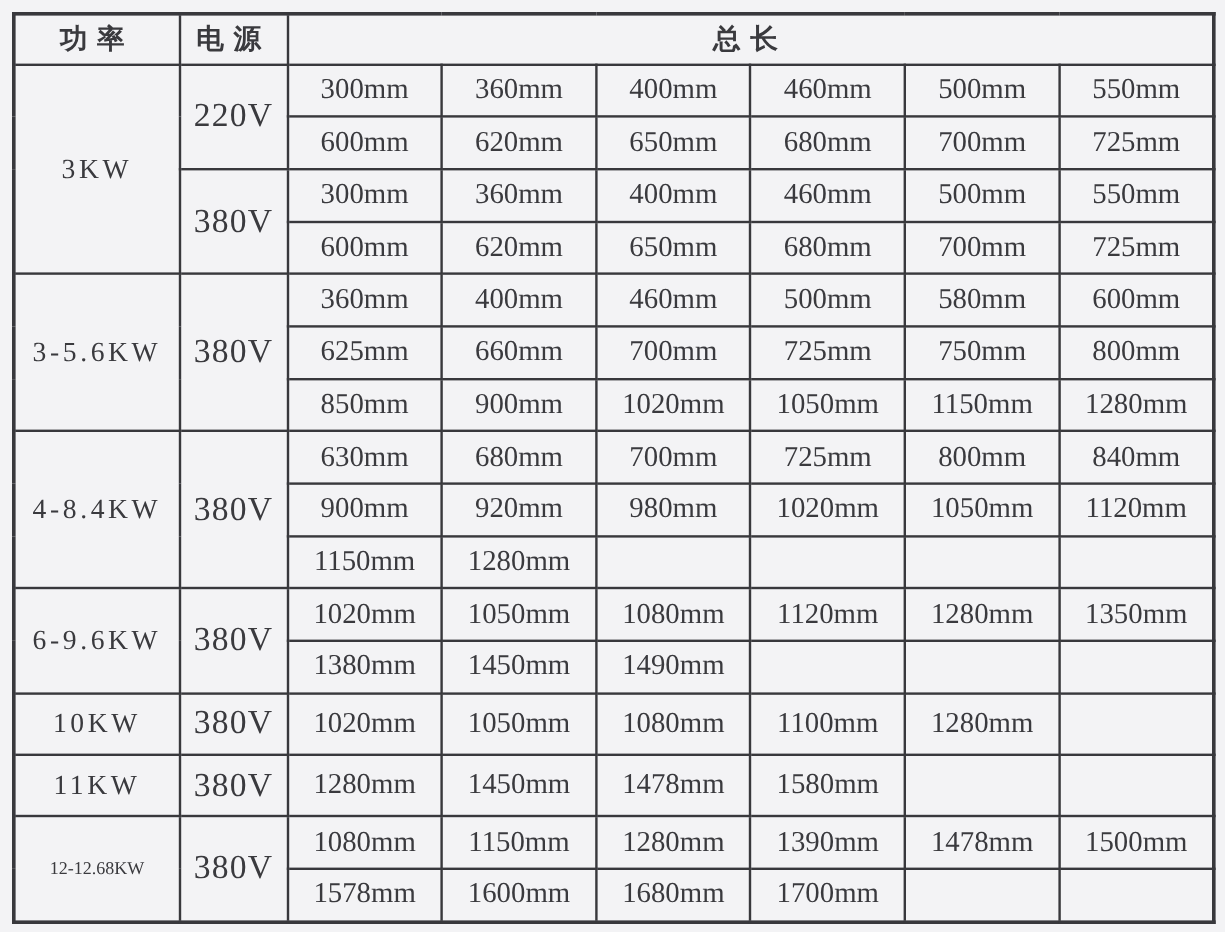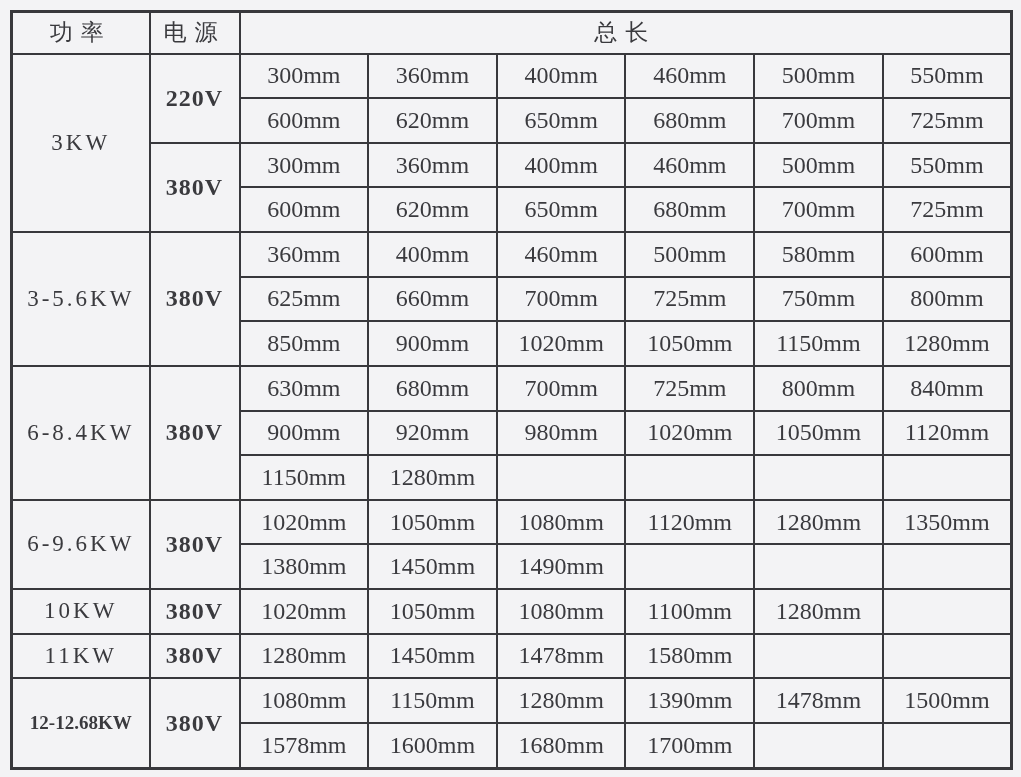--- a/index.html
+++ b/index.html
@@ -34,38 +34,36 @@
     border: 2px solid var(--border);
     text-align: center;
     vertical-align: middle;
     font-size: 24px;
     padding: 0 2px;
     overflow: hidden;
     white-space: nowrap;
   }
   .spec-table thead th {
     font-size: 23px;
-    font-weight: normal;
+    font-weight: bold;
     letter-spacing: 8px;
     height: 42px;
   }
   td.power-cell {
     font-size: 23px;
     letter-spacing: 3px;
     margin-top: 36px;
   }
   td.power-cell.small-label {
-    font-size: 19px;
+    font-size: 15px;
     letter-spacing: 0px;
-    font-weight: bold;
   }
   td.voltage-cell {
-    font-size: 24px;
+    font-size: 28px;
     letter-spacing: 1px;
-    font-weight: bold;
   }
   td.length-cell {
     font-size: 24px;
   }
 </style>
 </head>
 <body>
 
 <div class="page">
   <table class="spec-table">
@@ -143,21 +141,21 @@
         </tr>
         <tr>
           <td class="length-cell">850mm</td>
           <td class="length-cell">900mm</td>
           <td class="length-cell">1020mm</td>
           <td class="length-cell">1050mm</td>
           <td class="length-cell">1150mm</td>
           <td class="length-cell">1280mm</td>
         </tr>
         <tr>
-          <td class="power-cell" rowspan="3">6-8.4KW</td>
+          <td class="power-cell" rowspan="3">4-8.4KW</td>
           <td class="voltage-cell" rowspan="3">380V</td>
           <td class="length-cell">630mm</td>
           <td class="length-cell">680mm</td>
           <td class="length-cell">700mm</td>
           <td class="length-cell">725mm</td>
           <td class="length-cell">800mm</td>
           <td class="length-cell">840mm</td>
         </tr>
         <tr>
           <td class="length-cell">900mm</td>

